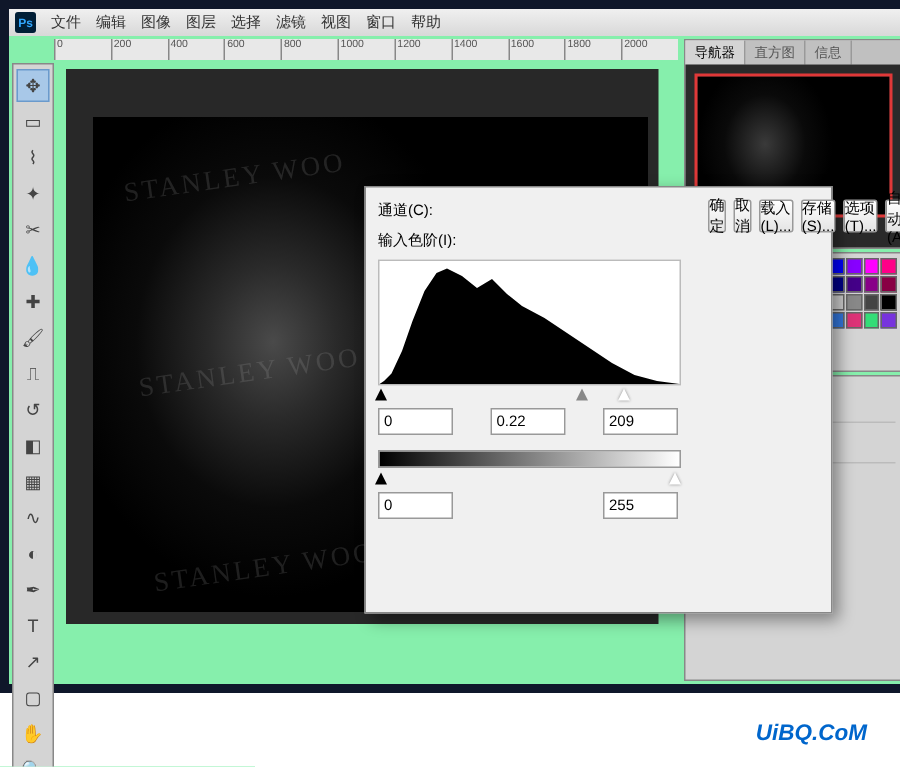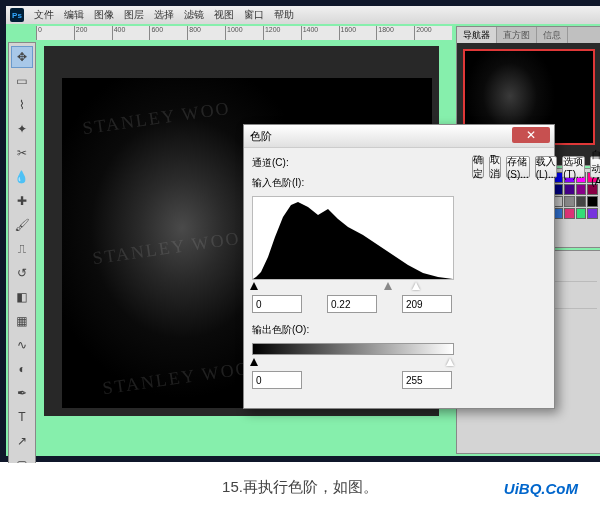--- a/index.html
+++ b/index.html
@@ -185,24 +185,20 @@
       </div>
       <div class="layer">
         <span class="eye">👁</span>
         <div class="thumb" style="background:#c94545"></div>
         <span>图层 3</span>
       </div>
     </div>
   </div>
 
   <div class="dlg">
-    <div class="dlgtit">
-      <span>色阶</span>
-      <div class="closex">✕</div>
-    </div>
     <div class="dlgbody">
       <div class="dlgl">
         <div class="row">
           <span>通道(C):</span>
         </div>
         <div class="row">
               <span>输入色阶(I):</span>
             </div>
         <div class="hist">
           <svg viewBox="0 0 200 82" preserveAspectRatio="none">
@@ -212,46 +208,42 @@
         <div class="sliders">
           <div class="tri" style="left:-2px;border-bottom:8px solid #000"></div>
           <div class="tri" style="left:132px;border-bottom:8px solid #888"></div>
           <div class="tri" style="left:160px;border-bottom:8px solid #fff;filter:drop-shadow(0 0 1px #888)"></div>
         </div>
         <div class="inrow">
           <div class="inp">0</div>
           <div class="inp">0.22</div>
           <div class="inp">209</div>
         </div>
-        <div class="row">
-              <span>输出色阶(O):</span>
-            </div>
         <div class="grad"></div>
         <div class="sliders">
           <div class="tri" style="left:-2px;border-bottom:8px solid #000"></div>
           <div class="tri" style="left:194px;border-bottom:8px solid #fff;filter:drop-shadow(0 0 1px #888)"></div>
         </div>
         <div class="inrow">
           <div class="inp">0</div>
           <div class="inp">255</div>
         </div>
       </div>
       <div class="dlgr">
         <div class="btn">确定</div>
         <div class="btn">取消</div>
+        <div class="btn">载入(L)...</div>
         <div class="btn">存储(S)...</div>
-        <div class="btn">载入(L)...</div>
         <div class="btn">选项(T)...</div>
         <div class="btn">自动(A)</div>
         <div class="eyeds">
           <span class="eyed">✐</span>
           <span class="eyed">✐</span>
           <span class="eyed">✐</span>
         </div>
       </div>
     </div>
   </div>
 
 </div>
 
-<div class="caption">15.再执行色阶，如图。</div>
 <div class="brand">UiBQ.CoM</div>
 </div>
 
 </body></html>

